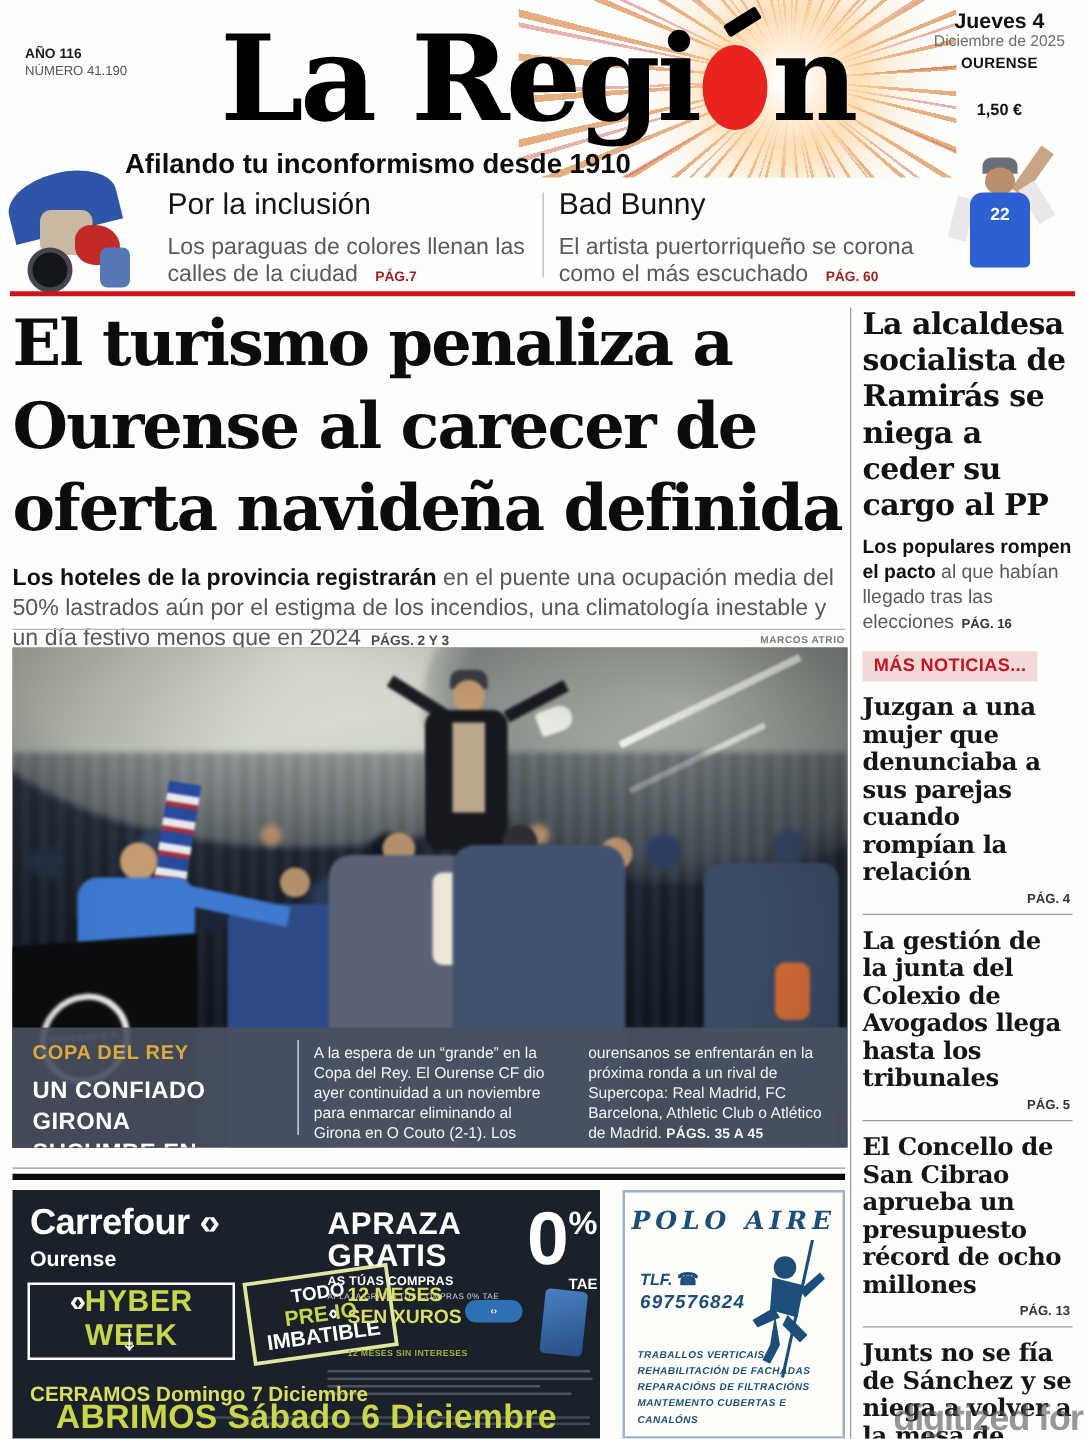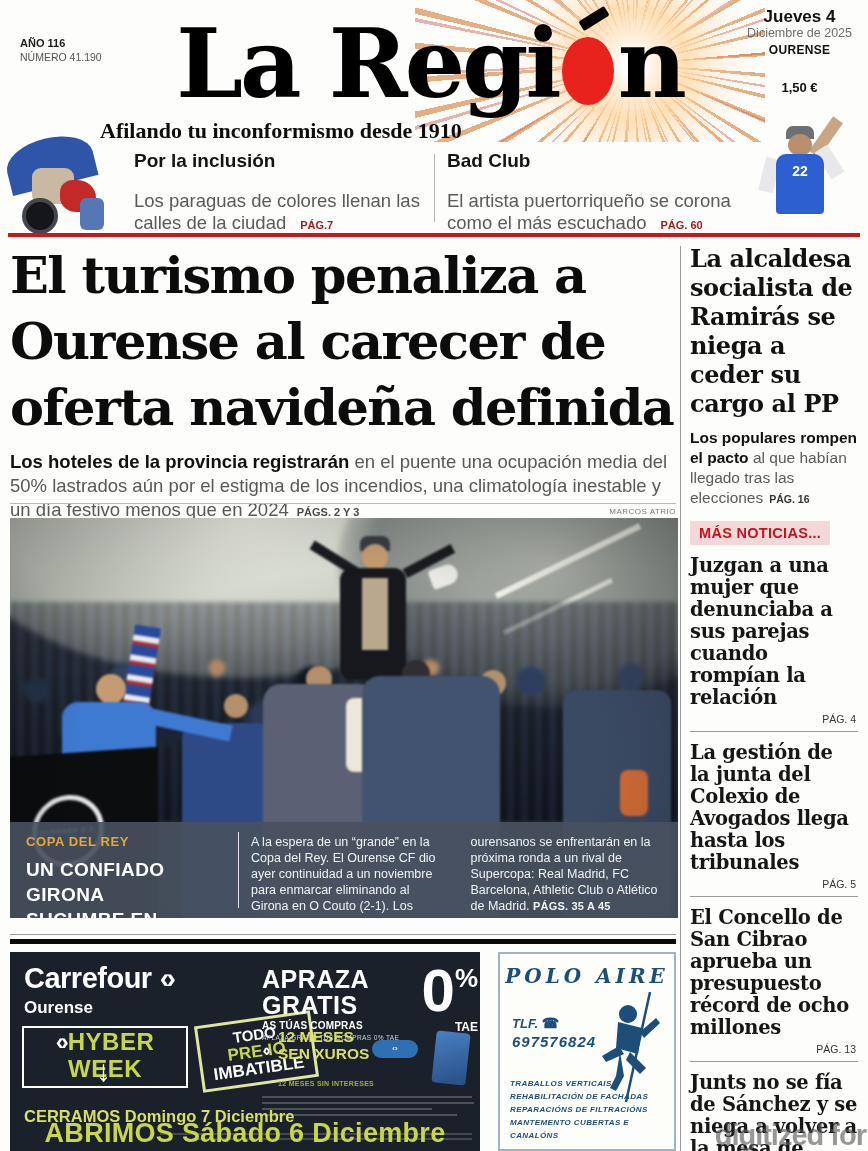--- a/index.html
+++ b/index.html
@@ -14,40 +14,40 @@
   .ed-left{position:absolute;left:20px;top:36px;z-index:3;line-height:14px;}
   .ed-year{font-size:11px;font-weight:bold;color:#1c1c1c;}
   .ed-number{font-size:10.5px;color:#555;}
   .logo{position:absolute;left:88px;top:8px;width:684px;z-index:2;text-align:center;
         font-family:"DejaVu Serif",serif;font-weight:700;font-size:95px;letter-spacing:-3px;
         color:#000;line-height:112px;white-space:nowrap;}
   .red-o{display:inline-block;width:52px;height:68px;background:#e8231d;border-radius:50%;
          margin:0 4px 0 3px;position:relative;top:8px;}
   .red-o .accent{position:absolute;top:-24px;left:17px;width:30px;height:11px;background:#000;
          transform:rotate(-32deg);border-radius:2px;}
-  .tagline{position:absolute;left:100px;top:118px;z-index:3;font-family:Liberation Serif, serif;
+  .tagline{position:absolute;left:100px;top:118px;z-index:3;font-family:Liberation Sans, sans-serif;
            font-weight:700;font-size:22px;color:#0d0d0d;}
   .ed-right{position:absolute;right:16px;top:8px;z-index:3;text-align:center;line-height:17px;}
   .ed-day{font-size:17px;font-weight:bold;}
   .ed-date{font-size:12.5px;color:#6d6d6d;}
   .ed-city{font-size:12px;font-weight:bold;letter-spacing:.3px;}
   .ed-price{font-size:13px;font-weight:bold;margin-top:20px;}
   
   .t-photo-left{position:absolute;left:6px;top:138px;width:120px;height:98px;filter:blur(.5px);}
   .t-photo-left>i{position:absolute;display:block;}
   .umb{left:0;top:0;width:88px;height:48px;background:#2f55a8;border-radius:50% 50% 0 0;transform:rotate(-14deg);}
   .umb-pole{left:44px;top:36px;width:3px;height:30px;background:#22314d;}
   .incl-person{left:26px;top:30px;width:42px;height:36px;background:#c9b9a2;border-radius:9px;}
   .incl-cape{left:54px;top:42px;width:36px;height:32px;background:#c22a28;border-radius:40% 60% 50% 50%;}
   .incl-jeans{left:74px;top:60px;width:24px;height:32px;background:#5577b5;border-radius:6px;}
   .incl-wheel{left:16px;top:60px;width:28px;height:28px;background:#15161a;border:4px solid #43464c;border-radius:50%;}
   .teaser{position:absolute;top:150px;}
   .t1{left:134px;width:294px;}
   .t2{left:447px;width:302px;}
-  .t-kicker{font-size:19px;font-weight:bold;color:#141414;margin-bottom:18px;}
+  .t-kicker{font-size:24px;font-weight:normal;color:#141414;margin-bottom:8px;}
   .t-text{font-size:18.5px;line-height:22px;color:#5a5a5a;}
   .t-pg{font-size:11px;font-weight:bold;color:#a51c1f;margin-left:14px;white-space:nowrap;}
   .t-divider{position:absolute;left:434px;top:154px;width:1px;height:68px;background:#b5b5b5;}
   .t-photo-right{position:absolute;left:750px;top:118px;width:114px;height:116px;filter:blur(.4px);}
   .t-photo-right>i{position:absolute;display:block;}
   .bb-arm{left:70px;top:-2px;width:12px;height:42px;background:#caa584;transform:rotate(35deg);}
   .bb-cap{left:36px;top:8px;width:28px;height:13px;background:#6b7076;border-radius:7px 7px 0 0;}
   .bb-head{left:38px;top:16px;width:24px;height:22px;background:#b98f6d;border-radius:50%;}
   .bb-sl-l{left:12px;top:40px;width:15px;height:34px;background:#e8e8ea;transform:rotate(14deg);}
   .bb-sl-r{left:72px;top:28px;width:15px;height:32px;background:#e8e8ea;transform:rotate(-32deg);}
@@ -57,21 +57,21 @@
   
   .lead-headline{position:absolute;left:10px;top:242px;width:666px;margin:0;
      font-family:"DejaVu Serif",serif;font-weight:700;font-size:51px;line-height:66px;
      letter-spacing:-1.5px;color:#0c0c0c;}
   .lead-subhead{position:absolute;left:10px;top:450px;width:664px;margin:0;
      font-size:18.5px;line-height:24px;color:#585858;}
   .lead-subhead b{color:#111;}
   .pg-dark{font-size:11px;font-weight:bold;color:#4a4a4a;margin-left:8px;white-space:nowrap;}
   .subhead-rule{position:absolute;left:10px;top:503px;width:666px;height:1px;background:#b9b9b9;}
   .photo-credit{position:absolute;left:10px;top:507px;width:666px;text-align:right;
-     font-size:8px;letter-spacing:.5px;color:#787878;font-weight:normal;}
+     font-size:8px;letter-spacing:.5px;color:#787878;font-weight:bold;}
   
   .photo{position:absolute;left:10px;top:518px;width:668px;height:400px;margin:0;overflow:hidden;
          background:linear-gradient(180deg,#4a5158 0%,#303741 45%,#23282e 100%);}
   .photo i{position:absolute;display:block;}
   .ph-ceiling{left:-60px;top:-150px;width:580px;height:310px;border-radius:50%;filter:blur(3px);
      background:radial-gradient(ellipse at 50% 50%, #e9ebe2 0%, #c6cabf 55%, #9aa09b 78%, transparent 82%);}
   .ph-ceiling-r{right:-80px;top:-100px;width:420px;height:290px;border-radius:50%;filter:blur(3px);
      background:radial-gradient(ellipse, #b4b8b1 0%, #858b87 60%, transparent 78%);}
   .ph-light1{right:30px;top:40px;width:160px;height:6px;background:#f2f4ea;transform:rotate(-26deg);filter:blur(1px);}
   .ph-light2{right:60px;top:86px;width:120px;height:5px;background:#e7eadf;transform:rotate(-26deg);filter:blur(1px);}
@@ -119,40 +119,40 @@
      background:linear-gradient(180deg,#3f7ad2 0 55%,#2c5cae 55% 75%,#355a9f 75%);}
   .ph-pll-arm{left:130px;top:198px;width:92px;height:16px;background:#3f7ad2;transform:rotate(12deg);}
   .ph-flag{left:-4px;top:234px;width:152px;height:170px;background:#0c0d0f;transform:skewY(-4deg);}
   .ph-crest{left:26px;top:42px;width:62px;height:62px;border:5px solid #e6e6e6;border-radius:50%;
      color:#fff;font-size:6.5px;font-weight:bold;text-align:center;line-height:62px;letter-spacing:1px;font-style:normal;}
   .ph-vignette{position:absolute;inset:0;background:radial-gradient(ellipse at 50% 58%, transparent 55%, rgba(0,0,0,.28));}
   
   .caption{position:absolute;left:0;right:0;bottom:0;height:96px;display:flex;
      background:rgba(72,81,95,.9);color:#fff;z-index:5;}
   .cap-left{width:228px;padding:12px 0 0 16px;box-sizing:border-box;}
-  .cap-kicker{color:#e0a93e;font-weight:bold;font-size:13px;letter-spacing:.6px;margin-bottom:8px;}
+  .cap-kicker{color:#e0a93e;font-weight:bold;font-size:16px;letter-spacing:.6px;margin-bottom:8px;}
   .cap-hl{font-size:19px;font-weight:800;line-height:25px;letter-spacing:.4px;}
   .cap-sep{width:1px;background:rgba(255,255,255,.85);margin:10px 0;}
   .cap-col{flex:1;padding:12px 12px 0 12px;font-size:12.5px;line-height:16px;color:#f2f3f5;}
   .cap-pg{font-size:11px;letter-spacing:.2px;white-space:nowrap;}
   
   .v-divider{position:absolute;left:680px;top:246px;width:1px;height:905px;background:#9a9a9a;}
   .sidebar{position:absolute;left:690px;top:244px;width:168px;}
   .sb-headline{margin:0;font-family:"DejaVu Serif",serif;font-weight:700;font-size:24px;
      line-height:29px;letter-spacing:-.4px;color:#121212;}
   .sb-sub{margin:10px 0 0;font-size:15.5px;line-height:20px;color:#5a5a5a;}
   .sb-sub b{color:#111;}
   .sb-pg{font-size:10.5px;font-weight:bold;color:#333;margin-left:6px;white-space:nowrap;}
   .sb-band{display:inline-block;margin-top:12px;background:#f3d8d8;color:#c41420;
      font-weight:800;font-size:14.5px;letter-spacing:.3px;padding:4px 9px;}
   .sb-item{padding:10px 0 6px;border-bottom:1px solid #9a9a9a;}
   .sb-item:last-child{border-bottom:none;}
   .sb-item h3{margin:0;font-family:"DejaVu Serif",serif;font-weight:700;font-size:19.5px;
      line-height:22px;letter-spacing:-.3px;color:#161616;}
-  .sb-item-pg{text-align:right;font-size:10.5px;font-weight:normal;color:#333;margin-top:4px;padding-right:2px;}
+  .sb-item-pg{text-align:right;font-size:10.5px;font-weight:bold;color:#333;margin-top:4px;padding-right:2px;}
   
   .ads-rule-gray{position:absolute;left:10px;top:934px;width:666px;height:1px;background:#9a9a9a;}
   .ads-rule-black{position:absolute;left:10px;top:939px;width:666px;height:5px;background:#0a0a0a;}
   .ad-carrefour{position:absolute;left:10px;top:952px;width:470px;height:199px;background:#1b212b;
      color:#fff;overflow:hidden;}
   .cf-logo{position:absolute;left:14px;top:10px;font-size:29px;font-weight:bold;letter-spacing:-.5px;}
   .cf-glyph{font-weight:bold;letter-spacing:-3px;margin-left:8px;}
   .cf-city{position:absolute;left:14px;top:46px;font-size:17px;font-weight:bold;}
   .hyber-box{position:absolute;left:12px;top:74px;width:162px;height:58px;border:2px solid #fff;
      text-align:center;font-weight:800;font-size:24px;line-height:27px;color:#c6d64d;letter-spacing:.5px;}
@@ -228,21 +228,21 @@
     <i class="incl-cape"></i>
     <i class="incl-jeans"></i>
     <i class="incl-wheel"></i>
   </div>
   <div class="teaser t1">
     <div class="t-kicker">Por la inclusión</div>
     <div class="t-text"><span>Los paraguas de colores llenan las calles de la ciudad</span><span class="t-pg">PÁG.7</span></div>
   </div>
   <div class="t-divider"></div>
   <div class="teaser t2">
-    <div class="t-kicker">Bad Club</div>
+    <div class="t-kicker">Bad Bunny</div>
     <div class="t-text"><span>El artista puertorriqueño se corona como el más escuchado</span><span class="t-pg">PÁG. 60</span></div>
   </div>
   <div class="t-photo-right">
     <i class="bb-arm"></i>
     <i class="bb-cap"></i>
     <i class="bb-head"></i>
     <i class="bb-sl-l"></i>
     <i class="bb-sl-r"></i>
     <i class="bb-vest">22</i>
   </div>

